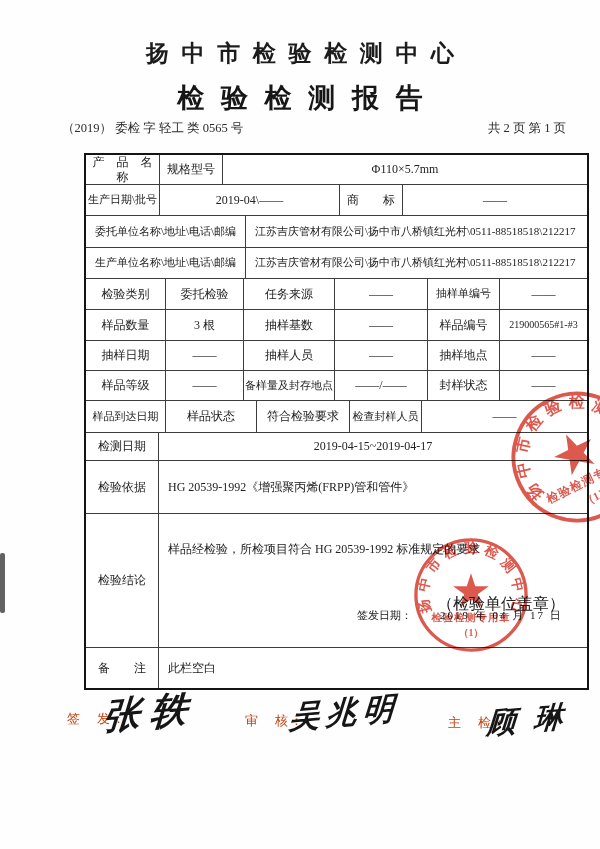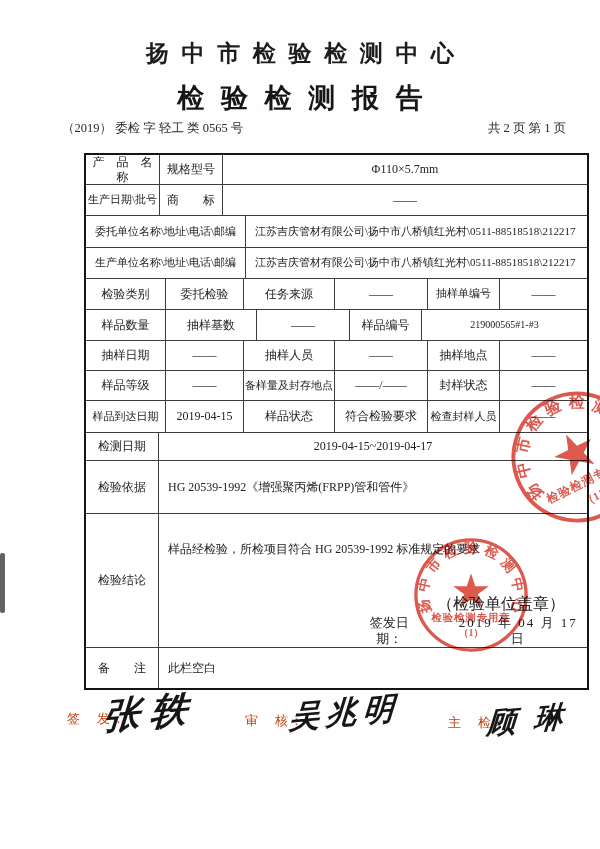--- a/index.html
+++ b/index.html
@@ -44,21 +44,21 @@
     overflow: hidden;
   }
   .cell:last-child { border-right: none; }
   .cell.left { justify-content: flex-start; text-align: left; padding-left: 9px; }
   .cell.sm { font-size: 11px; }
   .grow { flex: 1 1 auto; }
   
   .concl-cell { position: relative; }
   .concl-text { position: absolute; left: 9px; top: 28px; font-size: 12px; }
   .seal-note  { position: absolute; left: 278px; top: 80px; font-size: 16px; }
-  .issue-line { position: absolute; left: 198px; top: 101px; font-size: 13px; display: flex; }
+  .issue-line { position: absolute; left: 198px; top: 95px; font-size: 11px; display: flex; }
   .issue-date { margin-left: 28px; letter-spacing: 2px; }
   
   .stamp { position: absolute; mix-blend-mode: multiply; opacity: 0.85; pointer-events: none; }
   .stamp-main { left: 412px; top: 536px; width: 118px; height: 118px; }
   .stamp-secondary { left: 509px; top: 389px; width: 136px; height: 136px; transform: rotate(-26deg); }
   .stamp svg { width: 100%; height: 100%; }
   .stamp-ring { fill: none; stroke: #d63b2f; stroke-width: 3.4; }
   .stamp-arc { font-size: 14px; font-weight: bold; fill: #d63b2f; font-family: "Liberation Serif", serif; }
   .stamp-star { fill: #d63b2f; }
   .stamp-bottom { font-size: 10.5px; font-weight: bold; fill: #d63b2f; letter-spacing: 1px; }
@@ -98,20 +98,21 @@
   <div class="form-table">
 
     <div class="row" style="height:30px">
       <div class="cell" style="width:74px">产　品　名　称</div>
       <div class="cell" style="width:63px">规格型号</div>
       <div class="cell grow">Φ110×5.7mm</div>
     </div>
 
     <div class="row" style="height:31px">
       <div class="cell" style="width:74px;font-size:11px">生产日期\批号</div>
+      <div class="cell" style="width:180px">2019-04\——</div>
       <div class="cell" style="width:63px">商　　标</div>
       <div class="cell grow">——</div>
     </div>
 
     <div class="row" style="height:32px">
       <div class="cell sm" style="width:160px">委托单位名称\地址\电话\邮编</div>
       <div class="cell sm left grow">江苏吉庆管材有限公司\扬中市八桥镇红光村\0511-88518518\212217</div>
     </div>
 
     <div class="row" style="height:31px">
@@ -123,20 +124,21 @@
       <div class="cell" style="width:80px">检验类别</div>
       <div class="cell" style="width:78px">委托检验</div>
       <div class="cell" style="width:91px">任务来源</div>
       <div class="cell" style="width:93px">——</div>
       <div class="cell sm" style="width:72px">抽样单编号</div>
       <div class="cell grow">——</div>
     </div>
 
     <div class="row" style="height:31px">
       <div class="cell" style="width:80px">样品数量</div>
+      <div class="cell" style="width:78px">3 根</div>
       <div class="cell" style="width:91px">抽样基数</div>
       <div class="cell" style="width:93px">——</div>
       <div class="cell" style="width:72px">样品编号</div>
       <div class="cell sm grow" style="font-size:10px">219000565#1-#3</div>
     </div>
 
     <div class="row" style="height:30px">
       <div class="cell" style="width:80px">抽样日期</div>
       <div class="cell" style="width:78px">——</div>
       <div class="cell" style="width:91px">抽样人员</div>
@@ -149,21 +151,20 @@
       <div class="cell" style="width:80px">样品等级</div>
       <div class="cell" style="width:78px">——</div>
       <div class="cell sm" style="width:91px">备样量及封存地点</div>
       <div class="cell" style="width:93px">——/——</div>
       <div class="cell" style="width:72px">封样状态</div>
       <div class="cell grow">——</div>
     </div>
 
     <div class="row" style="height:32px">
       <div class="cell sm" style="width:80px">样品到达日期</div>
-      <div class="cell" style="width:78px">2019-04-15</div>
       <div class="cell" style="width:91px">样品状态</div>
       <div class="cell" style="width:93px">符合检验要求</div>
       <div class="cell sm" style="width:72px">检查封样人员</div>
       <div class="cell grow">——</div>
     </div>
 
     <div class="row" style="height:28px">
       <div class="cell" style="width:73px">检测日期</div>
       <div class="cell grow">2019-04-15~2019-04-17</div>
     </div>

